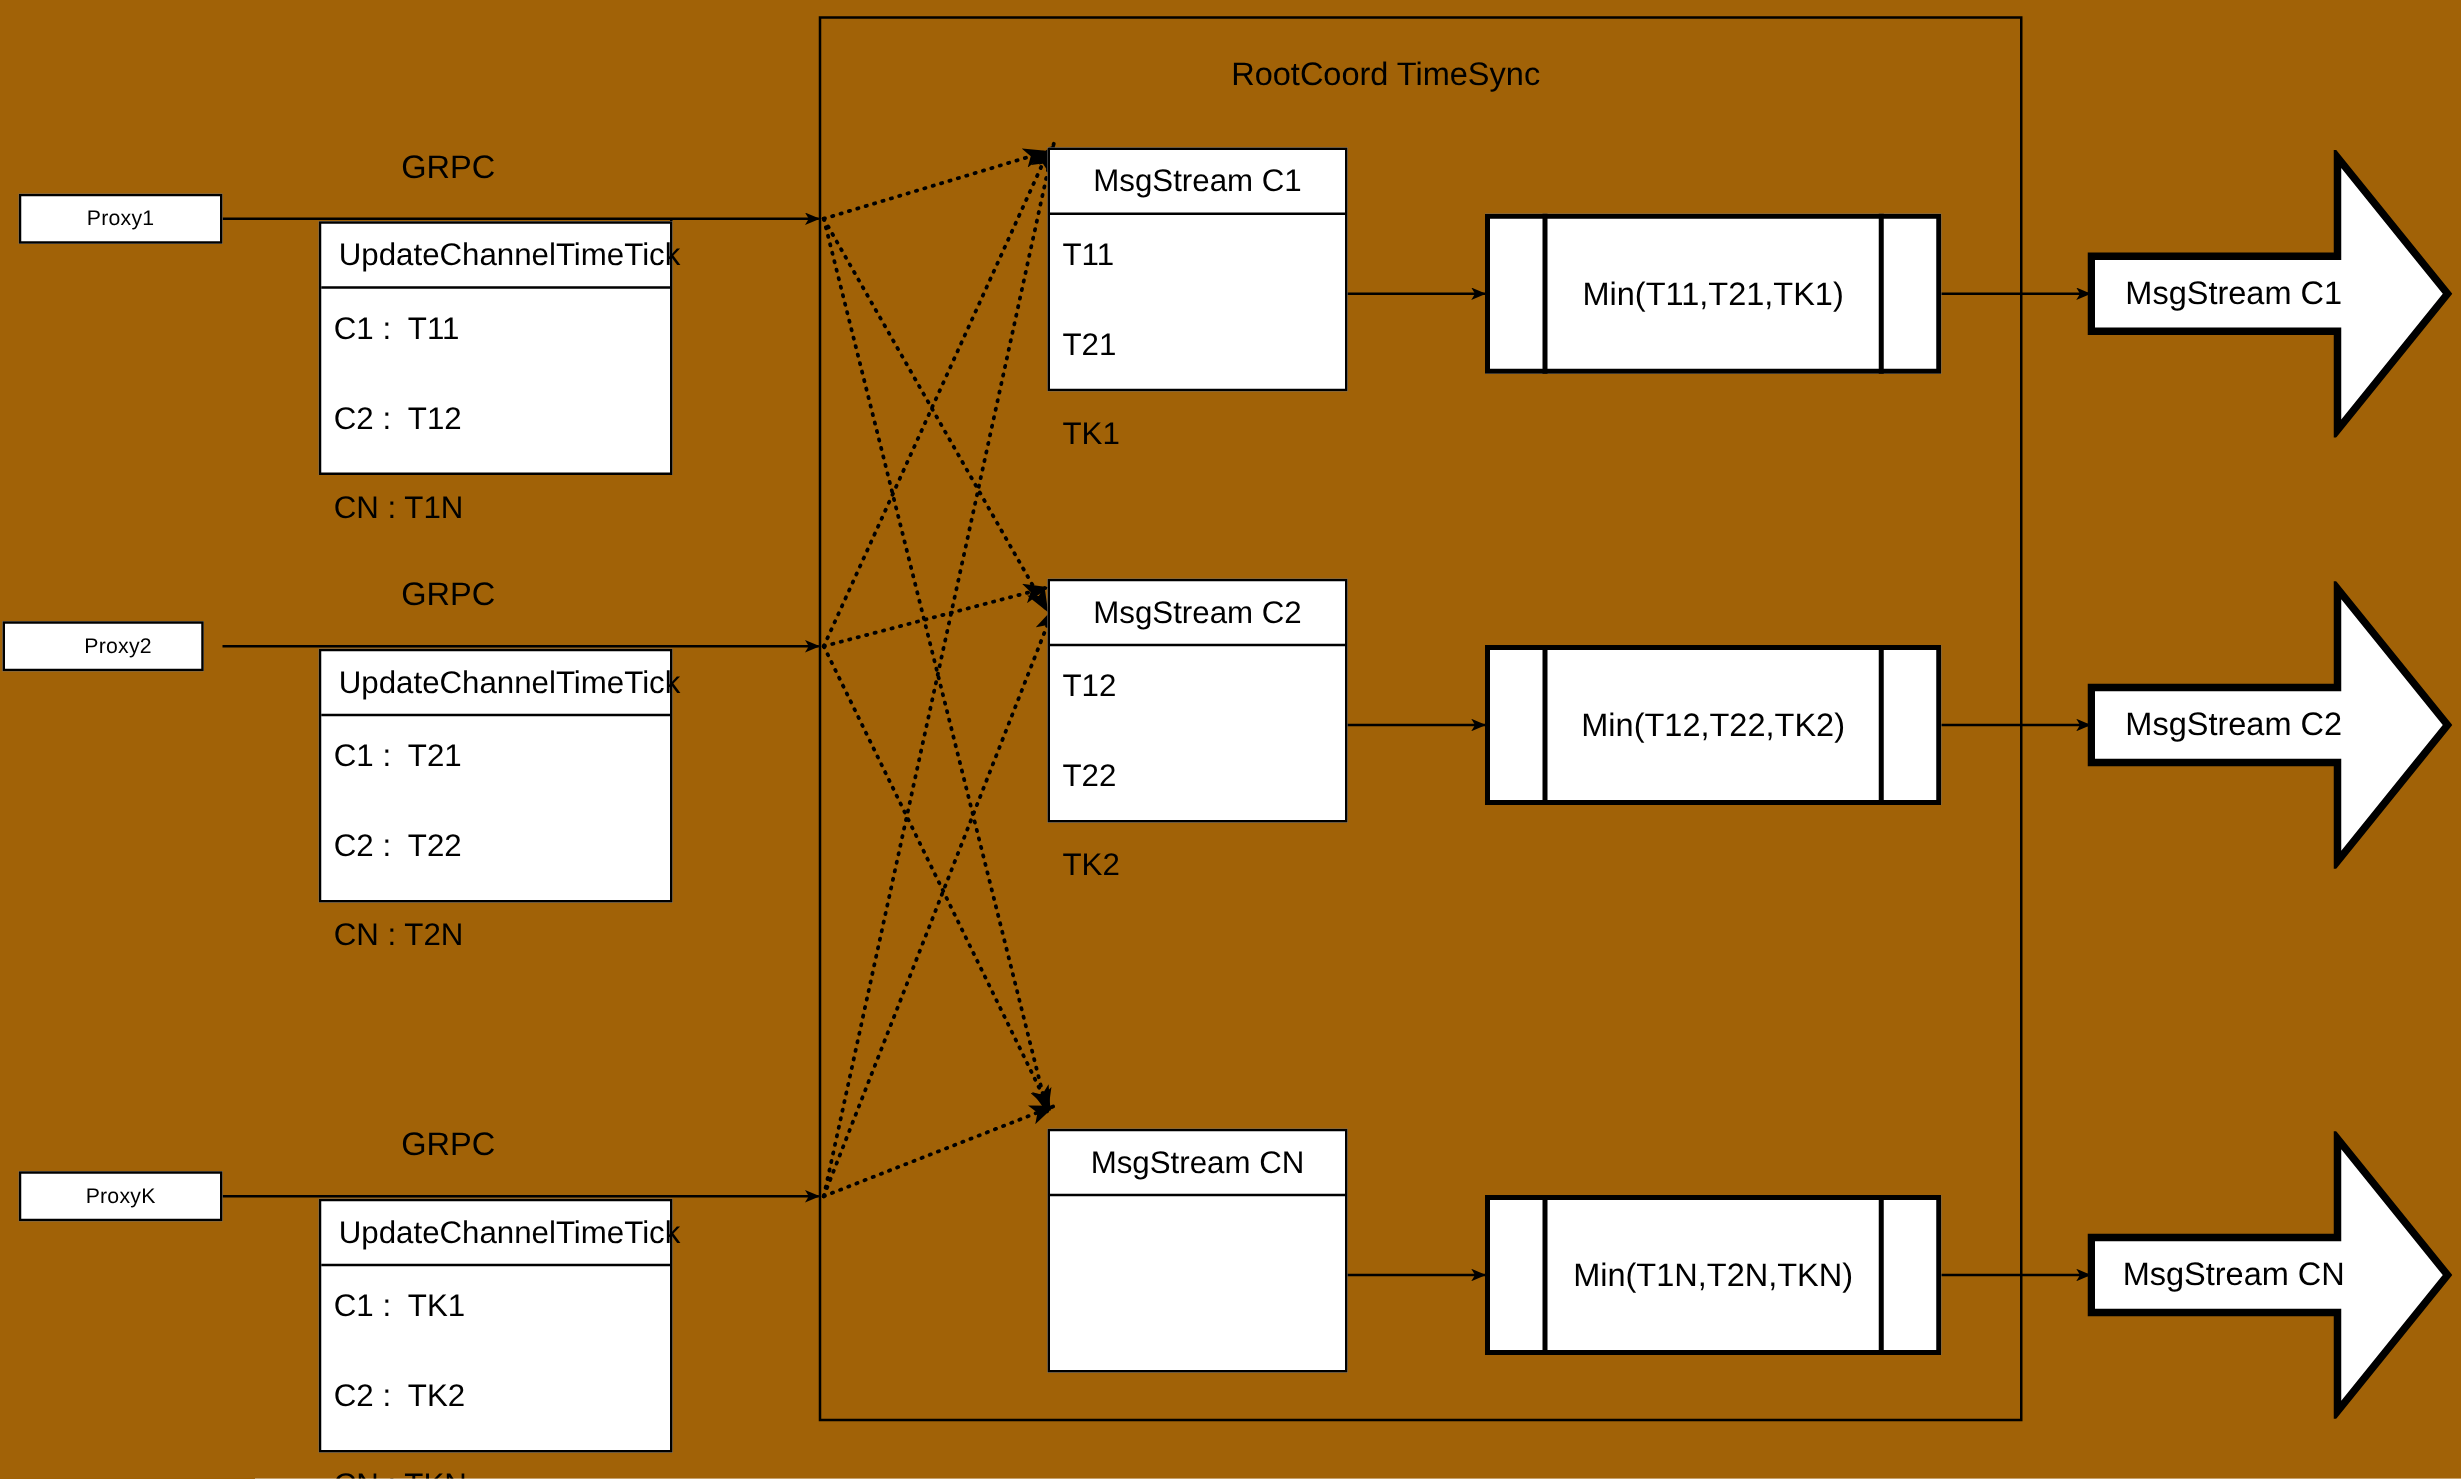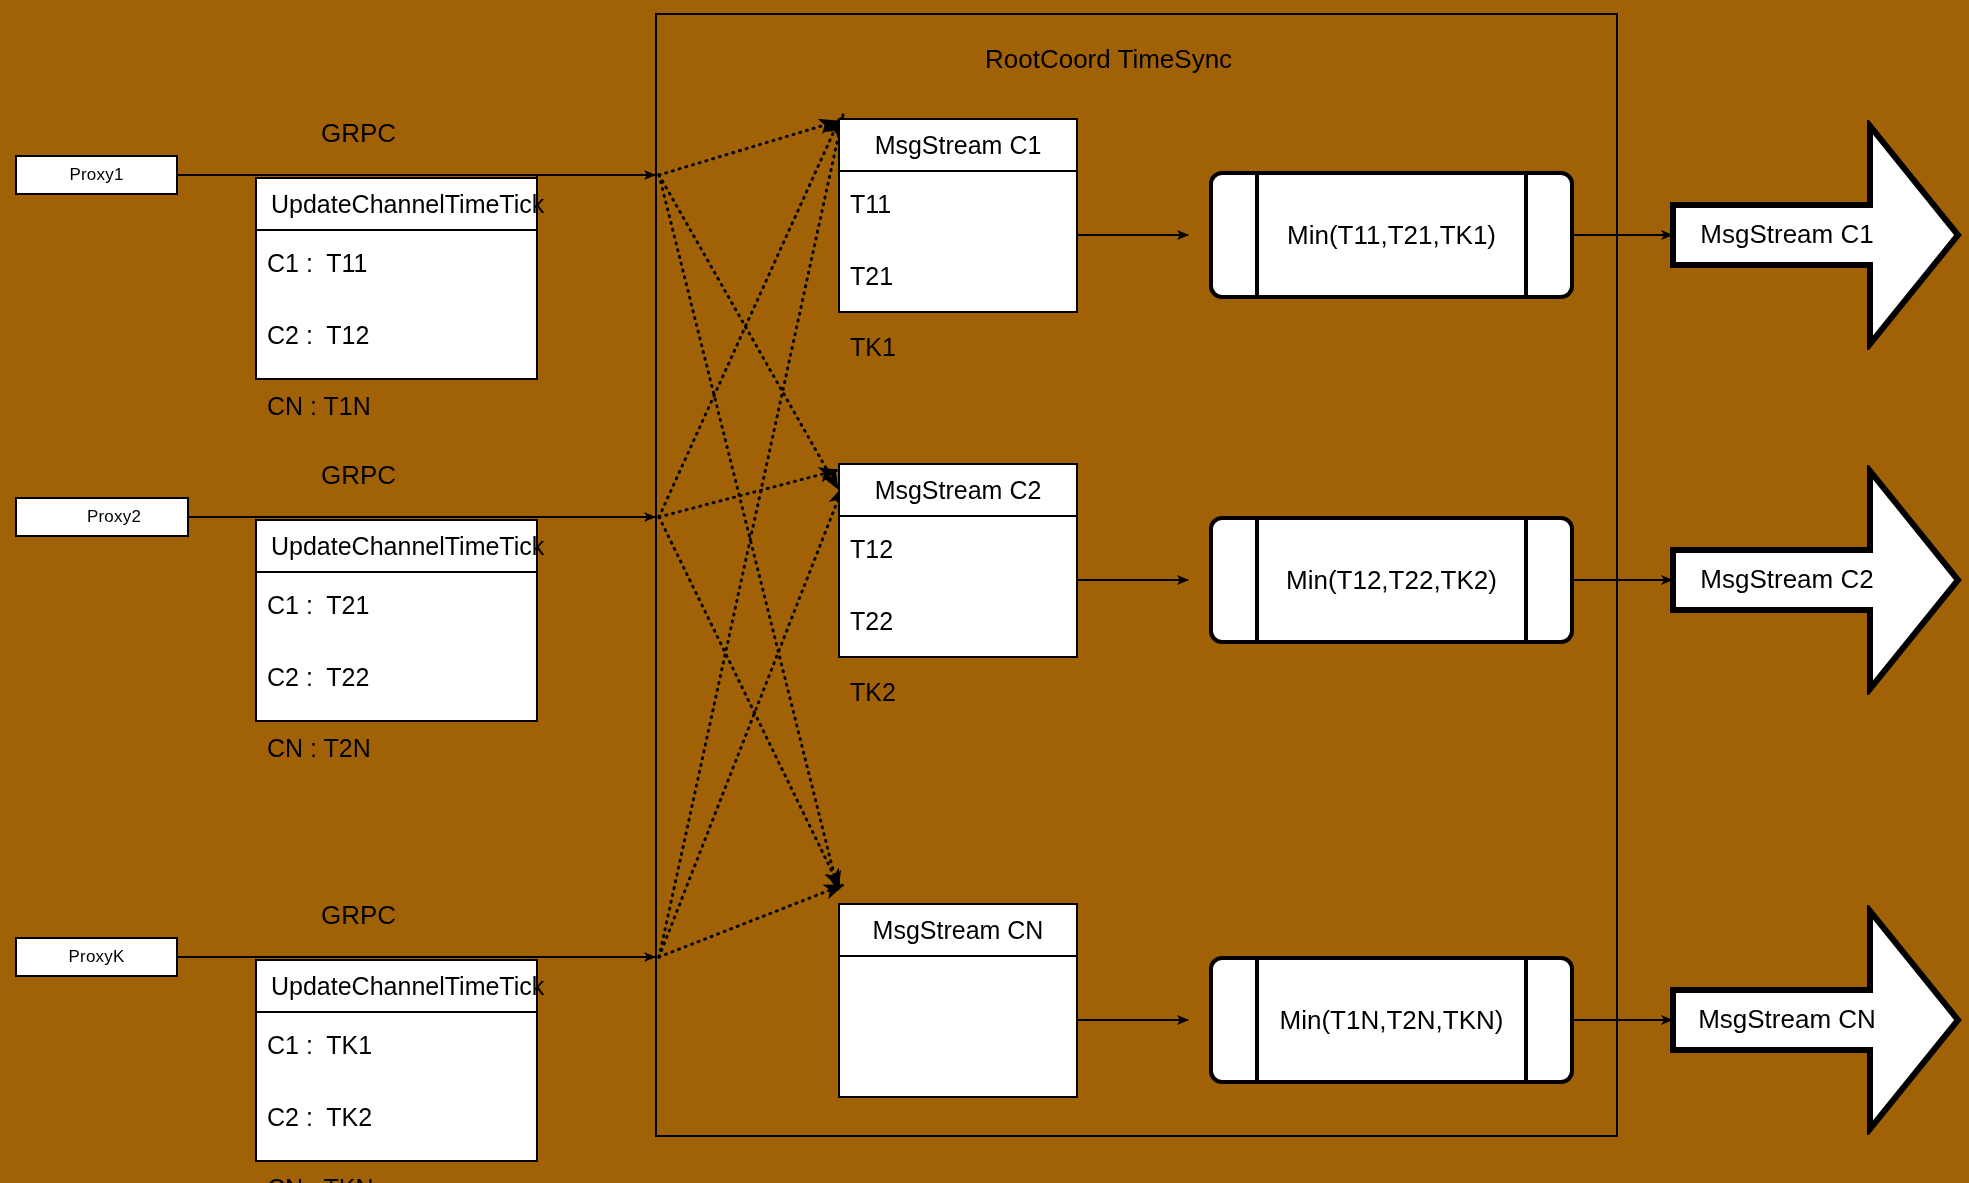--- a/index.html
+++ b/index.html
@@ -68,26 +68,25 @@
   .record .rec-row {
     font-size: 25px;
     color: #000;
     padding-left: 10px;
     white-space: pre;
     line-height: 1.1;
   }
 
   
   .process {
-    border-radius: 13px;
+    border-radius: 0;
     border-width: 4px;
     display: flex;
     align-items: center;
     justify-content: center;
-    margin-left: 21px;
   }
   .process .pbar {
     position: absolute;
     top: -4px;
     bottom: -4px;
     width: 0;
     border-left: 4px solid #000;
   }
   .process .ptext {
     font-size: 26px;
@@ -190,21 +189,21 @@
 
   <div class="node record hdr-left" style="left:255px; top:177px; width:283px; height:203px;">
     <div class="rec-header">UpdateChannelTimeTick</div>
     <div class="rec-body">
       <div class="rec-row">C1 :  T11</div>
       <div class="rec-row">C2 :  T12</div>
       <div class="rec-row">CN : T1N</div>
     </div>
   </div>
 
-  <div class="node proxy-box" style="left:15px; top:497px; width:174px; height:40px;padding-left:24px;">Proxy2</div>
+  <div class="node proxy-box" style="left:2px; top:497px; width:161px; height:40px;padding-left:24px;">Proxy2</div>
 
   <div class="caption" style="left:321px; top:460px;">GRPC</div>
 
   <div class="node record hdr-left" style="left:255px; top:519px; width:283px; height:203px;">
     <div class="rec-header">UpdateChannelTimeTick</div>
     <div class="rec-body">
       <div class="rec-row">C1 :  T21</div>
       <div class="rec-row">C2 :  T22</div>
       <div class="rec-row">CN : T2N</div>
     </div>

